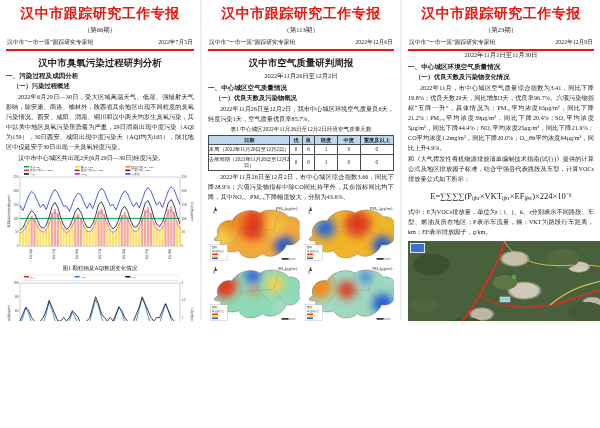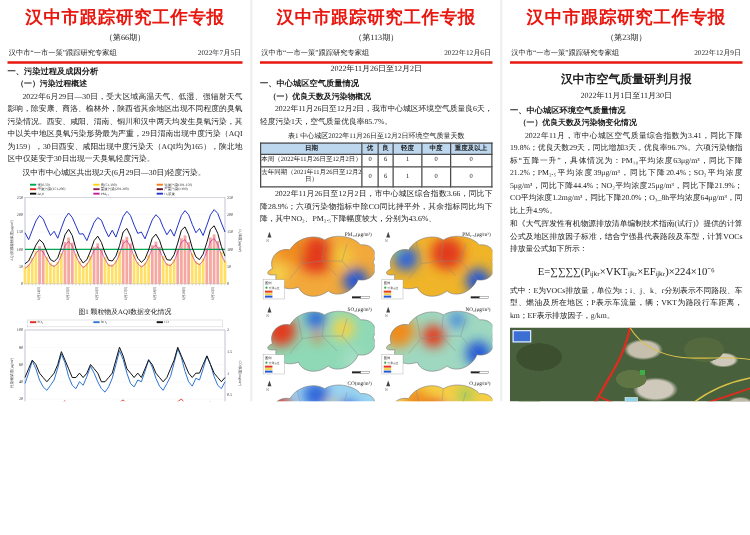--- a/index.html
+++ b/index.html
@@ -51,20 +51,21 @@
 <div class="canvas">
 
   <section class="page">
     <div class="masthead">汉中市跟踪研究工作专报</div>
     <div class="issue">（第66期）</div>
     <div class="orgline">
       <span>汉中市“一市一策”跟踪研究专家组</span>
       <span>2022年7月5日</span>
     </div>
     <div class="redrule"></div>
+    <div class="doctitle">汉中市臭氧污染过程研判分析</div>
     <p class="h3">一、污染过程及成因分析</p>
     <p class="h4">（一）污染过程概述</p>
     <p class="body-p">2022年6月29日—30日，受大区域高温天气、低湿、强辐射天气影响，除安康、商洛、榆林外，陕西省其余地区出现不同程度的臭氧污染情况。西安、咸阳、渭南、铜川和汉中两天均发生臭氧污染，其中以关中地区臭氧污染形势最为严重，29日渭南出现中度污染（AQI为159），30日西安、咸阳出现中度污染天（AQI均为165），陕北地区中仅延安于30日出现一天臭氧轻度污染。</p>
     <p class="body-p">汉中市中心城区共出现2天(6月29日—30日)轻度污染。</p>
     <svg class="chart" style="height:100px;" viewBox="0 0 188 100">
         <rect x="14" y="13" width="160" height="69" fill="none" stroke="#9aa0b8" stroke-width="0.5"></rect>
         <line x1="14" x2="174" y1="82" y2="82" stroke="#eee" stroke-width="0.3"></line>
         <text x="12.5" y="83.2" font-size="3.4" text-anchor="end" fill="#333">0</text>
         <line x1="14" x2="174" y1="68.2" y2="68.2" stroke="#eee" stroke-width="0.3"></line>
         <text x="12.5" y="69.4" font-size="3.4" text-anchor="end" fill="#333">50</text>
@@ -326,20 +327,21 @@
   </section>
 
   <section class="page">
     <div class="masthead">汉中市跟踪研究工作专报</div>
     <div class="issue">（第113期）</div>
     <div class="orgline">
       <span>汉中市“一市一策”跟踪研究专家组</span>
       <span>2022年12月6日</span>
     </div>
     <div class="redrule"></div>
+    <div class="doctitle">汉中市空气质量研判周报</div>
     <div class="subtitle">2022年11月26日至12月2日</div>
     <p class="h3">一、中心城区空气质量情况</p>
     <p class="h4">（一）优良天数及污染物概况</p>
     <p class="body-p">2022年11月26日至12月2日，我市中心城区环境空气质量良6天，轻度污染1天，空气质量优良率85.7%。</p>
     <div class="tablecap">表1 中心城区2022年11月26日至12月2日环境空气质量天数</div>
     <table class="air">
       <tbody>
           <tr>
         <th style="width:44%">日期</th>
         <th>优</th>
@@ -588,21 +590,20 @@
   </section>
 
   <section class="page">
     <div class="masthead">汉中市跟踪研究工作专报</div>
     <div class="issue">（第23期）</div>
     <div class="orgline">
       <span>汉中市“一市一策”跟踪研究专家组</span>
       <span>2022年12月9日</span>
     </div>
     <div class="redrule"></div>
-    <div class="doctitle">汉中市空气质量研判月报</div>
     <div class="subtitle">2022年11月1日至11月30日</div>
     <p class="h3">一、中心城区环境空气质量情况</p>
     <p class="h4">（一）优良天数及污染物变化情况</p>
     <p class="body-p">2022年11月，市中心城区空气质量综合指数为3.41，同比下降19.8%；优良天数29天，同比增加3天，优良率96.7%。六项污染物指标“五降一升”，具体情况为：PM₁₀平均浓度63μg/m³，同比下降21.2%；PM₂.₅平均浓度39μg/m³，同比下降20.4%；SO₂平均浓度5μg/m³，同比下降44.4%；NO₂平均浓度25μg/m³，同比下降21.9%；CO平均浓度1.2mg/m³，同比下降20.0%；O₃_8h平均浓度64μg/m³，同比上升4.9%。</p>
     <p class="body-p noindent">和《大气挥发性有机物源排放清单编制技术指南(试行)》提供的计算公式及地区排放因子标准，结合宁强县代表路段及车型，计算VOCs排放量公式如下所示：</p>
     <div class="formula">E=∑∑∑∑(Pᵢⱼₖᵣ×VKTᵢⱼₖᵣ×EFᵢⱼₖᵣ)×224×10⁻⁶</div>
     <p class="body-p noindent">式中：E为VOCs排放量，单位为t；i、j、k、r分别表示不同路段、车型、燃油及所在地区；P表示车流量，辆；VKT为路段行车距离，km；EF表示排放因子，g/km。</p>
     <div class="satwrap">
       <div class="satbg"></div>
       <svg class="satroads" viewBox="0 0 194 118">

